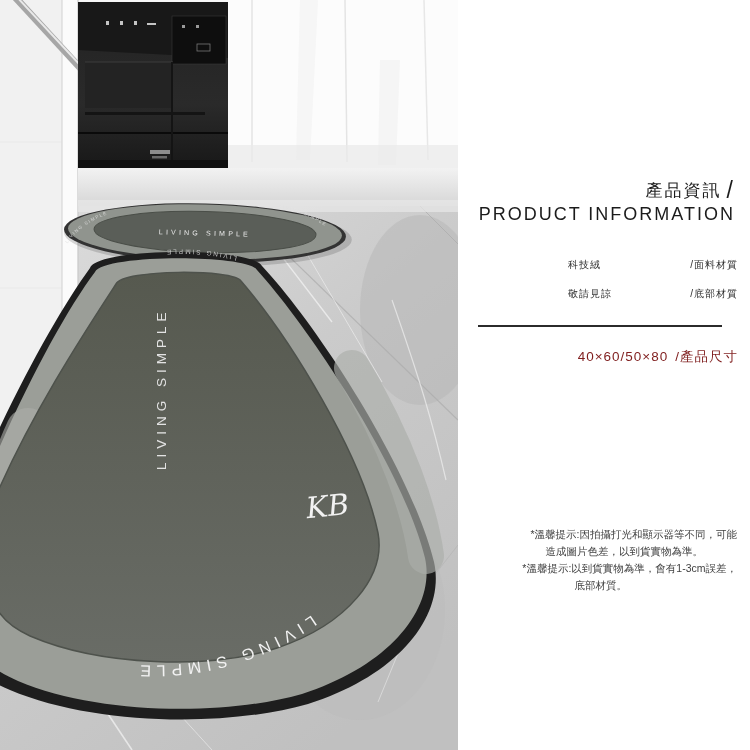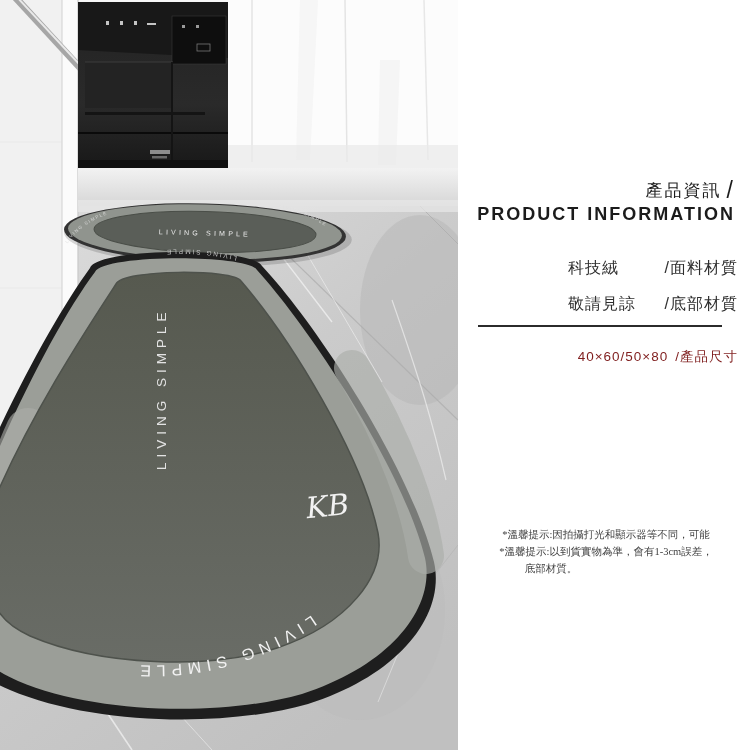--- a/index.html
+++ b/index.html
@@ -5,37 +5,37 @@
   html,body{margin:0;padding:0;background:#fff;}
   .stage{position:relative;width:750px;height:750px;background:#ffffff;overflow:hidden;
          font-family:"Liberation Sans",sans-serif;}
   .photo{position:absolute;left:0;top:0;width:458px;height:750px;overflow:hidden;}
   .info{position:absolute;left:458px;top:8px;width:292px;height:750px;background:#ffffff;}
 
   .title-zh{position:absolute;top:169px;right:15px;font-size:17px;letter-spacing:2px;
             color:#1c1c1c;white-space:nowrap;}
   .title-zh .slash{font-size:23px;font-weight:300;margin-left:5px;vertical-align:-2px;color:#1c1c1c;}
   .title-en{position:absolute;top:196px;right:15px;font-size:18px;letter-spacing:2px;
-            color:#1b1b1b;font-weight:700;white-space:nowrap;}
+            color:#1b1b1b;font-weight:400;white-space:nowrap;}
 
   .materials{position:absolute;top:250px;right:12px;width:170px;}
   .mat-row{display:flex;justify-content:space-between;align-items:baseline;
-           font-size:16px;color:#2e2e2e;margin-bottom:15px;white-space:nowrap;}
+           font-size:10px;color:#2e2e2e;margin-bottom:15px;white-space:nowrap;}
   .mat-row .val{letter-spacing:1px;}
   .mat-row .lab{letter-spacing:1px;}
 
   .divider{position:absolute;top:317px;right:28px;width:244px;height:2px;background:#2b2b2b;}
 
   .size-row{position:absolute;top:340px;right:12px;font-size:13.5px;color:#7f1d1d;
             letter-spacing:1px;white-space:nowrap;}
   .size-row .gap{display:inline-block;width:7px;}
 
   .tips{position:absolute;top:518px;right:13px;width:262px;font-size:10.5px;
         line-height:17px;color:#3f3f3f;}
-  .tips div{text-align:center;white-space:nowrap;font-family:Liberation Serif, serif;}
+  .tips div{text-align:right;white-space:nowrap;}
   .tips .ind-a{padding-right:34px;}
   .tips .ind-b{padding-right:110px;}
 </style>
 </head>
 <body>
 
 <div class="stage">
 
   <div class="photo">
     <svg viewBox="0 0 458 750" width="458" height="750" xmlns="http://www.w3.org/2000/svg">
@@ -195,18 +195,19 @@
     </div>
 
     <div class="divider"></div>
 
     <div class="size-row">
       <span>40×60/50×80</span><span class="gap"></span><span>/產品尺寸</span>
     </div>
 
     <div class="tips">
       <div>*溫馨提示:因拍攝打光和顯示器等不同，可能</div>
+      <div class="ind-a">造成圖片色差，以到貨實物為準。</div>
       <div>*溫馨提示:以到貨實物為準，會有1-3cm誤差，</div>
       <div class="ind-b">底部材質。</div>
     </div>
 
   </div>
 </div>
 
 </body></html>

